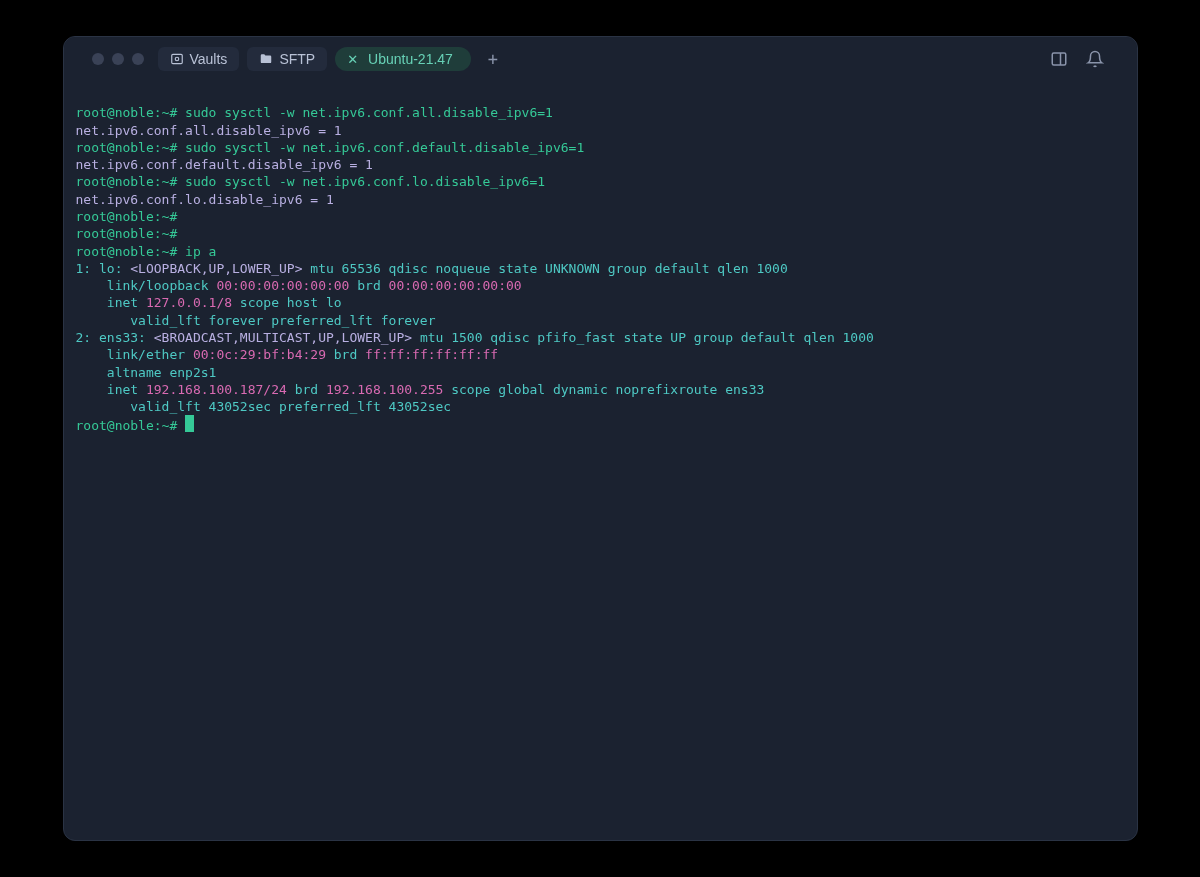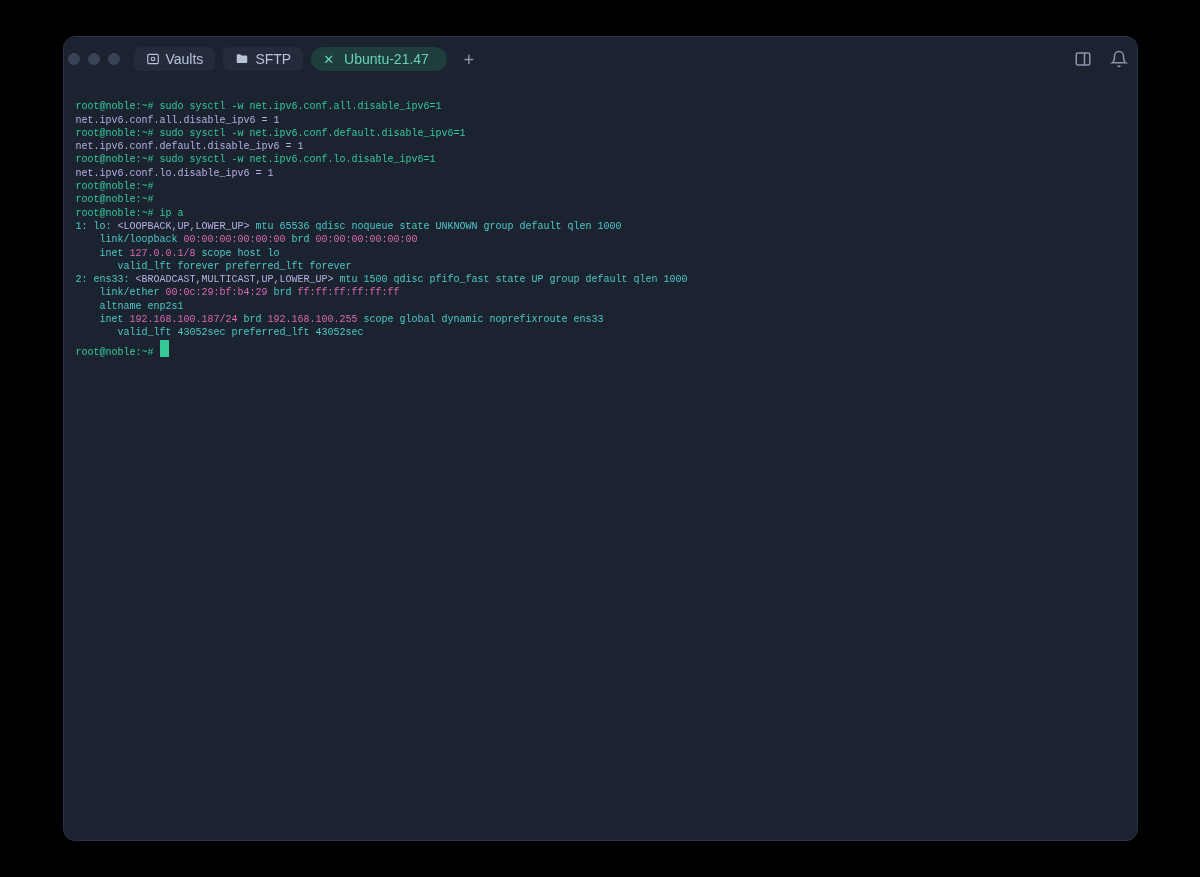--- a/index.html
+++ b/index.html
@@ -19,21 +19,21 @@
     border: 1px solid #2a3344;
     border-radius: 12px;
     display: flex;
     flex-direction: column;
     overflow: hidden;
   }
   .titlebar {
     height: 44px;
     display: flex;
     align-items: center;
-    padding: 0 4px;
+    padding: 0 28px;
     gap: 8px;
     background: #1b2230;
   }
   .traffic { display: flex; gap: 8px; margin-right: 6px; }
   .dot {
     width: 12px; height: 12px; border-radius: 50%;
     background: #3a4256;
   }
   .tb-btn {
     display: flex; align-items: center; gap: 6px;
@@ -64,26 +64,25 @@
   }
   .spacer { flex: 1; }
   .icon-btn {
     width: 28px; height: 28px;
     display: flex; align-items: center; justify-content: center;
     color: #8a94aa; cursor: pointer;
   }
   .term {
     flex: 1;
     padding: 6px 12px 12px 12px;
-    font-size: 10px;
+    font-size: 13px;
     line-height: 1.33;
     white-space: pre;
     color: #b9b0e2;
     overflow: hidden;
-    font-family: Liberation Mono, monospace;
   }
   .prompt { color: #35c997; }
   .output { color: #b9b0e2; }
   .magenta { color: #d96ab2; }
   .cyan { color: #4ec9c4; }
   .cursor {
     display: inline-block;
     width: 9px; height: 17px;
     background: #35c997;
     vertical-align: -2px;

